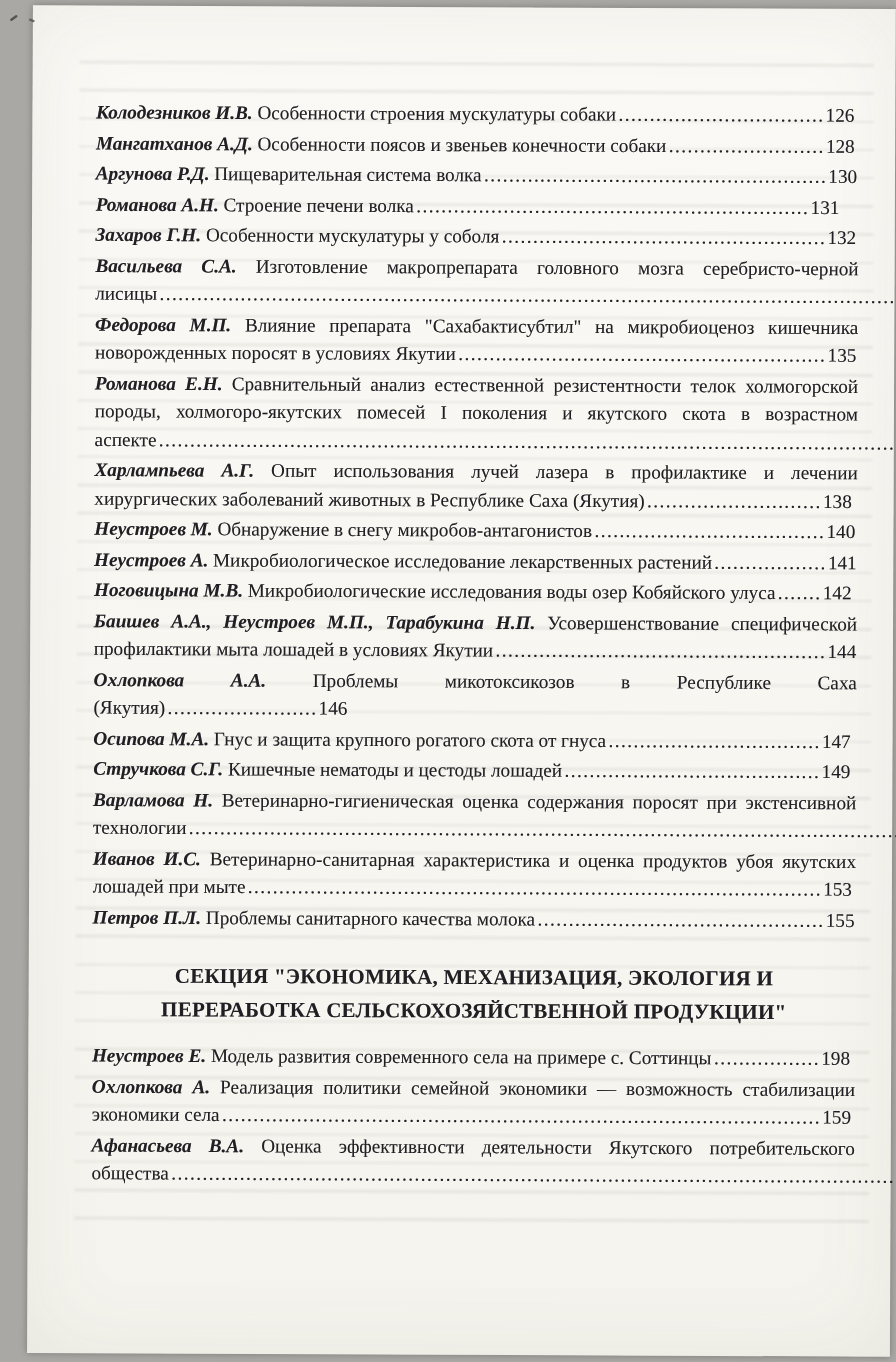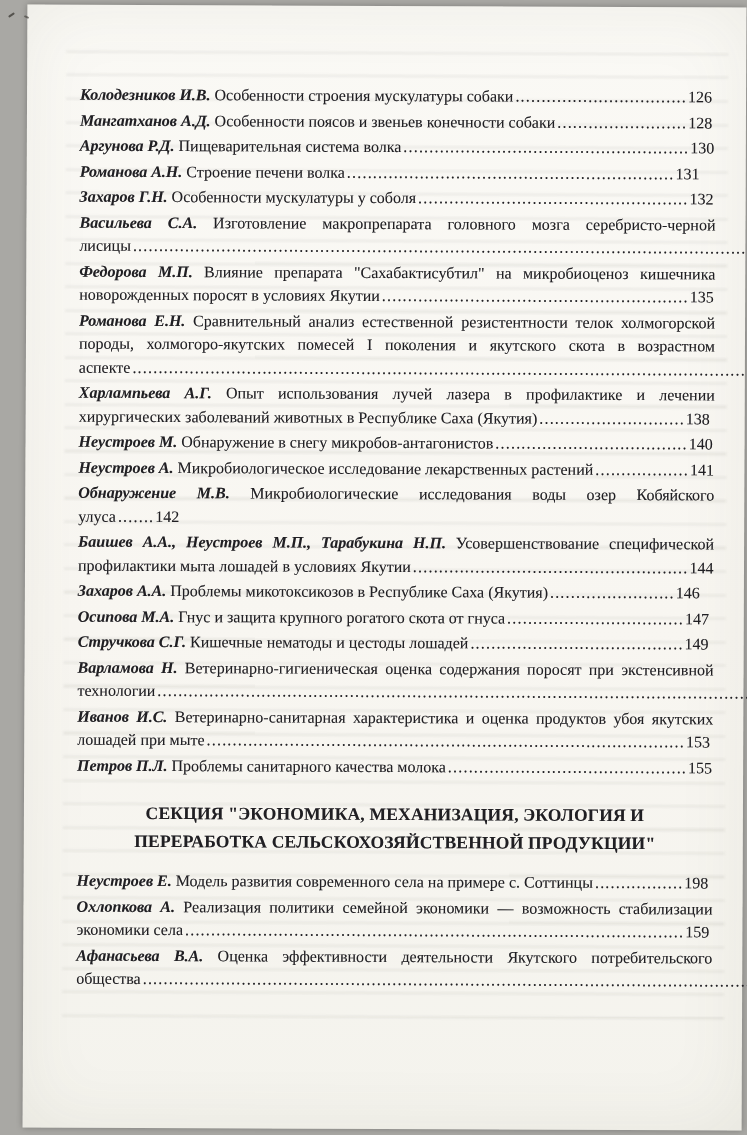--- a/index.html
+++ b/index.html
@@ -64,23 +64,23 @@
         <p class="entry"><span class="author">Мангатханов А.Д.</span> <span class="title">Особенности поясов и звеньев конечности собаки</span><span class="dots">.........................</span><span class="pagenum">128</span></p>
         <p class="entry"><span class="author">Аргунова Р.Д.</span> <span class="title">Пищеварительная система волка</span><span class="dots">.......................................................</span><span class="pagenum">130</span></p>
         <p class="entry"><span class="author">Романова А.Н.</span> <span class="title">Строение печени волка</span><span class="dots">...............................................................</span><span class="pagenum">131</span></p>
         <p class="entry"><span class="author">Захаров Г.Н.</span> <span class="title">Особенности мускулатуры у соболя</span><span class="dots">....................................................</span><span class="pagenum">132</span></p>
         <p class="entry"><span class="author">Васильева С.А.</span> <span class="title">Изготовление макропрепарата головного мозга серебристо-черной лисицы</span><span class="dots">............................................................................................................................................................................................................................................................................................................</span></p>
         <p class="entry"><span class="author">Федорова М.П.</span> <span class="title">Влияние препарата "Сахабактисубтил" на микробиоценоз кишечника новорожденных поросят в условиях Якутии</span><span class="dots">...........................................................</span><span class="pagenum">135</span></p>
         <p class="entry"><span class="author">Романова Е.Н.</span> <span class="title">Сравнительный анализ естественной резистентности телок холмогорской породы, холмогоро-якутских помесей I поколения и якутского скота в возрастном аспекте</span><span class="dots">............................................................................................................................................................................................................................................................................................................</span></p>
         <p class="entry"><span class="author">Харлампьева А.Г.</span> <span class="title">Опыт использования лучей лазера в профилактике и лечении хирургических заболеваний животных в Республике Саха (Якутия)</span><span class="dots">............................</span><span class="pagenum">138</span></p>
         <p class="entry"><span class="author">Неустроев М.</span> <span class="title">Обнаружение в снегу микробов-антагонистов</span><span class="dots">.....................................</span><span class="pagenum">140</span></p>
         <p class="entry"><span class="author">Неустроев А.</span> <span class="title">Микробиологическое исследование лекарственных растений</span><span class="dots">..................</span><span class="pagenum">141</span></p>
-        <p class="entry"><span class="author">Обнаружение М.В.</span> <span class="title">Микробиологические исследования воды озер Кобяйского улуса</span><span class="dots">.......</span><span class="pagenum">142</span></p>
+        <p class="entry"><span class="author">Ноговицына М.В.</span> <span class="title">Микробиологические исследования воды озер Кобяйского улуса</span><span class="dots">.......</span><span class="pagenum">142</span></p>
         <p class="entry"><span class="author">Баишев А.А., Неустроев М.П., Тарабукина Н.П.</span> <span class="title">Усовершенствование специфической профилактики мыта лошадей в условиях Якутии</span><span class="dots">.....................................................</span><span class="pagenum">144</span></p>
-        <p class="entry"><span class="author">Захаров А.А.</span> <span class="title">Проблемы микотоксикозов в Республике Саха (Якутия)</span><span class="dots">........................</span><span class="pagenum">146</span></p>
+        <p class="entry"><span class="author">Охлопкова А.А.</span> <span class="title">Проблемы микотоксикозов в Республике Саха (Якутия)</span><span class="dots">........................</span><span class="pagenum">146</span></p>
         <p class="entry"><span class="author">Осипова М.А.</span> <span class="title">Гнус и защита крупного рогатого скота от гнуса</span><span class="dots">..................................</span><span class="pagenum">147</span></p>
         <p class="entry"><span class="author">Стручкова С.Г.</span> <span class="title">Кишечные нематоды и цестоды лошадей</span><span class="dots">.........................................</span><span class="pagenum">149</span></p>
         <p class="entry"><span class="author">Варламова Н.</span> <span class="title">Ветеринарно-гигиеническая оценка содержания поросят при экстенсивной технологии</span><span class="dots">............................................................................................................................................................................................................................................................................................................</span></p>
         <p class="entry"><span class="author">Иванов И.С.</span> <span class="title">Ветеринарно-санитарная характеристика и оценка продуктов убоя якутских лошадей при мыте</span><span class="dots">............................................................................................</span><span class="pagenum">153</span></p>
         <p class="entry"><span class="author">Петров П.Л.</span> <span class="title">Проблемы санитарного качества молока</span><span class="dots">..............................................</span><span class="pagenum">155</span></p>
         <h2 class="section-heading">СЕКЦИЯ "ЭКОНОМИКА, МЕХАНИЗАЦИЯ, ЭКОЛОГИЯ И
 ПЕРЕРАБОТКА СЕЛЬСКОХОЗЯЙСТВЕННОЙ ПРОДУКЦИИ"</h2>
         <p class="entry"><span class="author">Неустроев Е.</span> <span class="title">Модель развития современного села на примере с. Соттинцы</span><span class="dots">.................</span><span class="pagenum">198</span></p>
         <p class="entry"><span class="author">Охлопкова А.</span> <span class="title">Реализация политики семейной экономики — возможность стабилизации экономики села</span><span class="dots">................................................................................................</span><span class="pagenum">159</span></p>
         <p class="entry"><span class="author">Афанасьева В.А.</span> <span class="title">Оценка эффективности деятельности Якутского потребительского общества</span><span class="dots">............................................................................................................................................................................................................................................................................................................</span></p>

